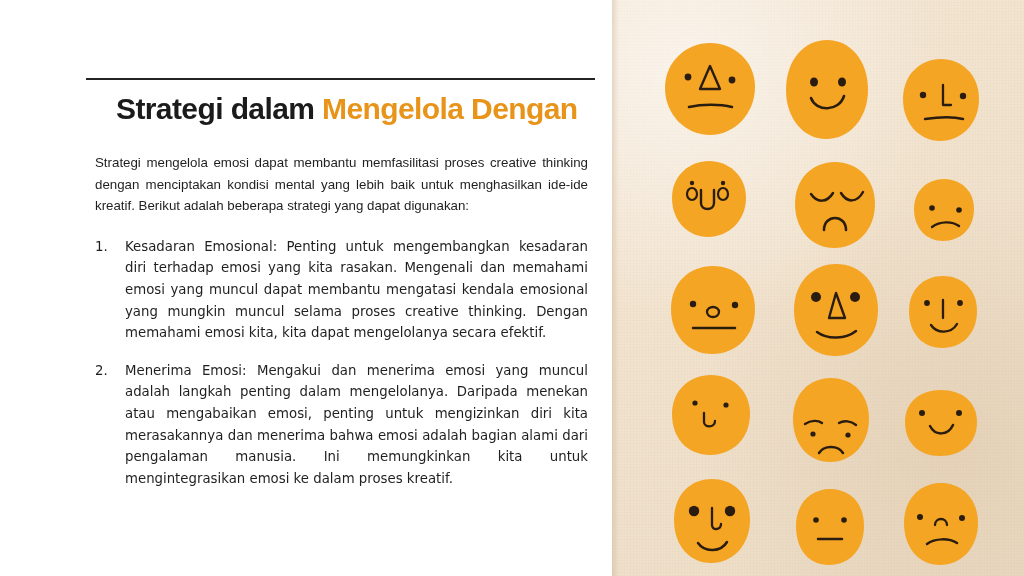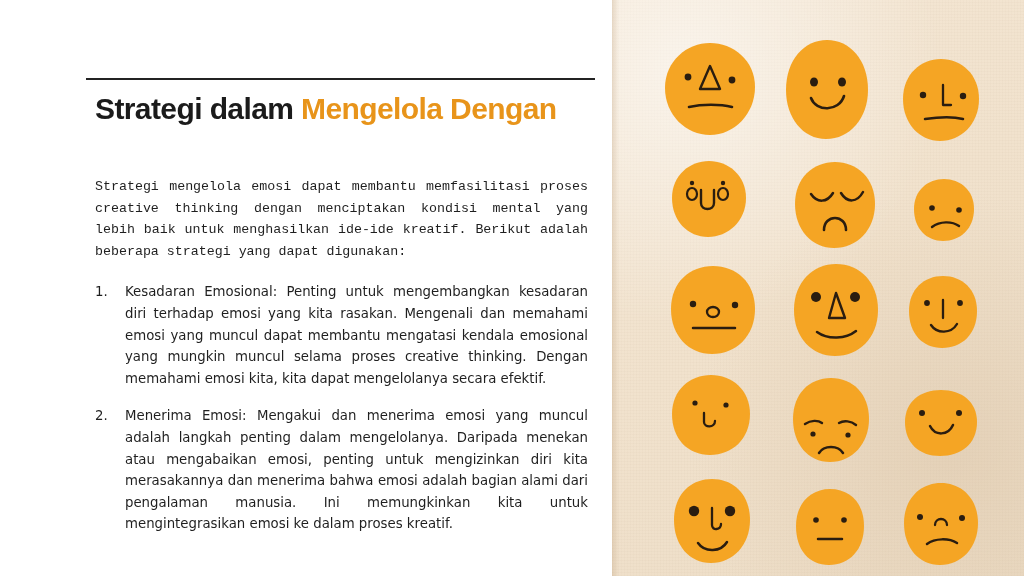--- a/index.html
+++ b/index.html
@@ -34,37 +34,36 @@
   #page-title {
     position:absolute;
     left:95px; top:93px;
     width:510px;
     font-size:30px;
     font-weight:bold;
     letter-spacing:-0.6px;
     line-height:1.08;
     white-space:nowrap;
   }
-  #page-title .t-dark  { color:#1b1b1b; }
+  #page-title .t-dark  { color:#1b1b1b;margin-left:21px; }
   #page-title .t-accent{ color:#e8941a; }
 
   #body-block {
     position:absolute;
     left:95px; top:152px;
     width:493px;
   }
 
   .para {
     font-size:13.3px;
     line-height:21.6px;
     color:#1f1f1f;
     text-align:justify;
     text-justify:inter-word;
-    font-family:Liberation Mono, monospace;
-    margin-top:24px;
+    font-family:Liberation Sans, sans-serif;
   }
 
   ol.numbered {
     list-style:none;
     margin-top:19px;
   }
   ol.numbered > li {
     position:relative;
     padding-left:30px;
     margin-bottom:16px;

